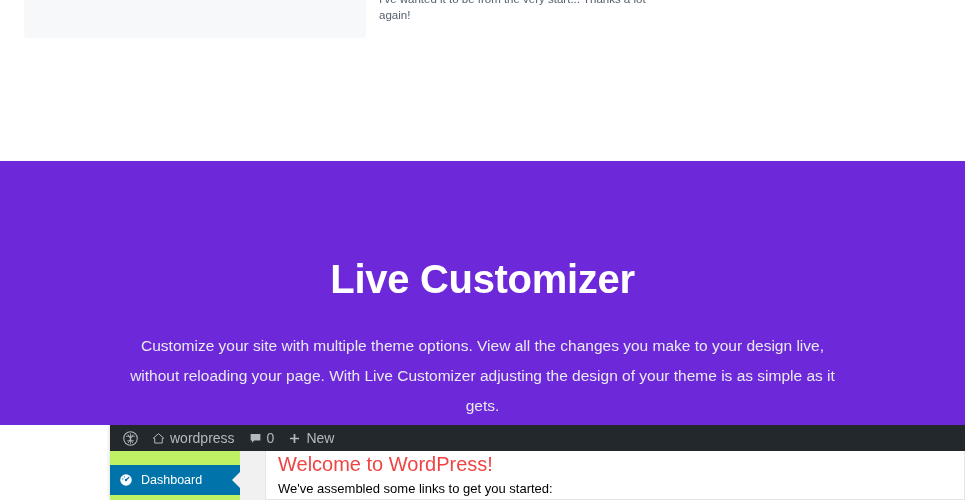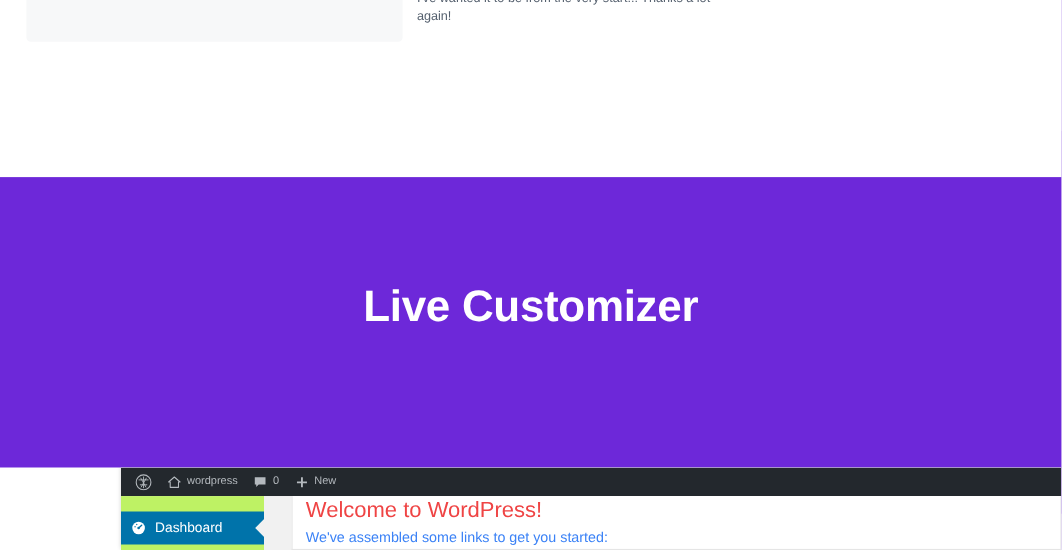--- a/index.html
+++ b/index.html
@@ -91,21 +91,21 @@
     align-items: center;
     padding-left: 6px;
     white-space: nowrap;
   }
   .ab-item {
     display: inline-flex;
     align-items: center;
     height: 26px;
     padding: 0 7px;
     color: #b4b9be;
-    font-size: 10px;
+    font-size: 14px;
     line-height: 26px;
   }
   .ab-item .ab-label { margin-left: 5px; }
   .ab-icon { display: inline-block; line-height: 0; }
 
   
   .adminmenu {
     position: absolute;
     left: 0; top: 26px;
     width: 130px; height: 49px;
@@ -152,36 +152,37 @@
   .welcome-title {
     margin-top: 1px;
     font-size: 20px;
     font-weight: normal;
     color: #ef4444;
     line-height: 24px;
   }
   .welcome-sub {
     margin-top: 4px;
     font-size: 13px;
-    color: #3b82f6;
+    color: #000000;
     line-height: 18px;
   }
 </style>
 </head>
 <body>
 
 <div class="page">
 
   <div class="top-section">
     <div class="testimonial-card-ghost"></div>
     <div class="testimonial-text">I've wanted it to be from the very start... Thanks a lot again!</div>
   </div>
 
   <section class="hero">
     <h1 class="hero-title">Live Customizer</h1>
+    <p class="hero-desc">Customize your site with multiple theme options. View all the changes you make to your design live, without reloading your page. With Live Customizer adjusting the design of your theme is as simple as it gets.</p>
   </section>
 
   <div class="admin-shot">
     <div class="admin-shot-inner">
 
       <div class="adminbar">
 
         <div class="ab-item">
           <span class="ab-icon">
             <svg width="15" height="15" viewBox="0 0 20 20">

